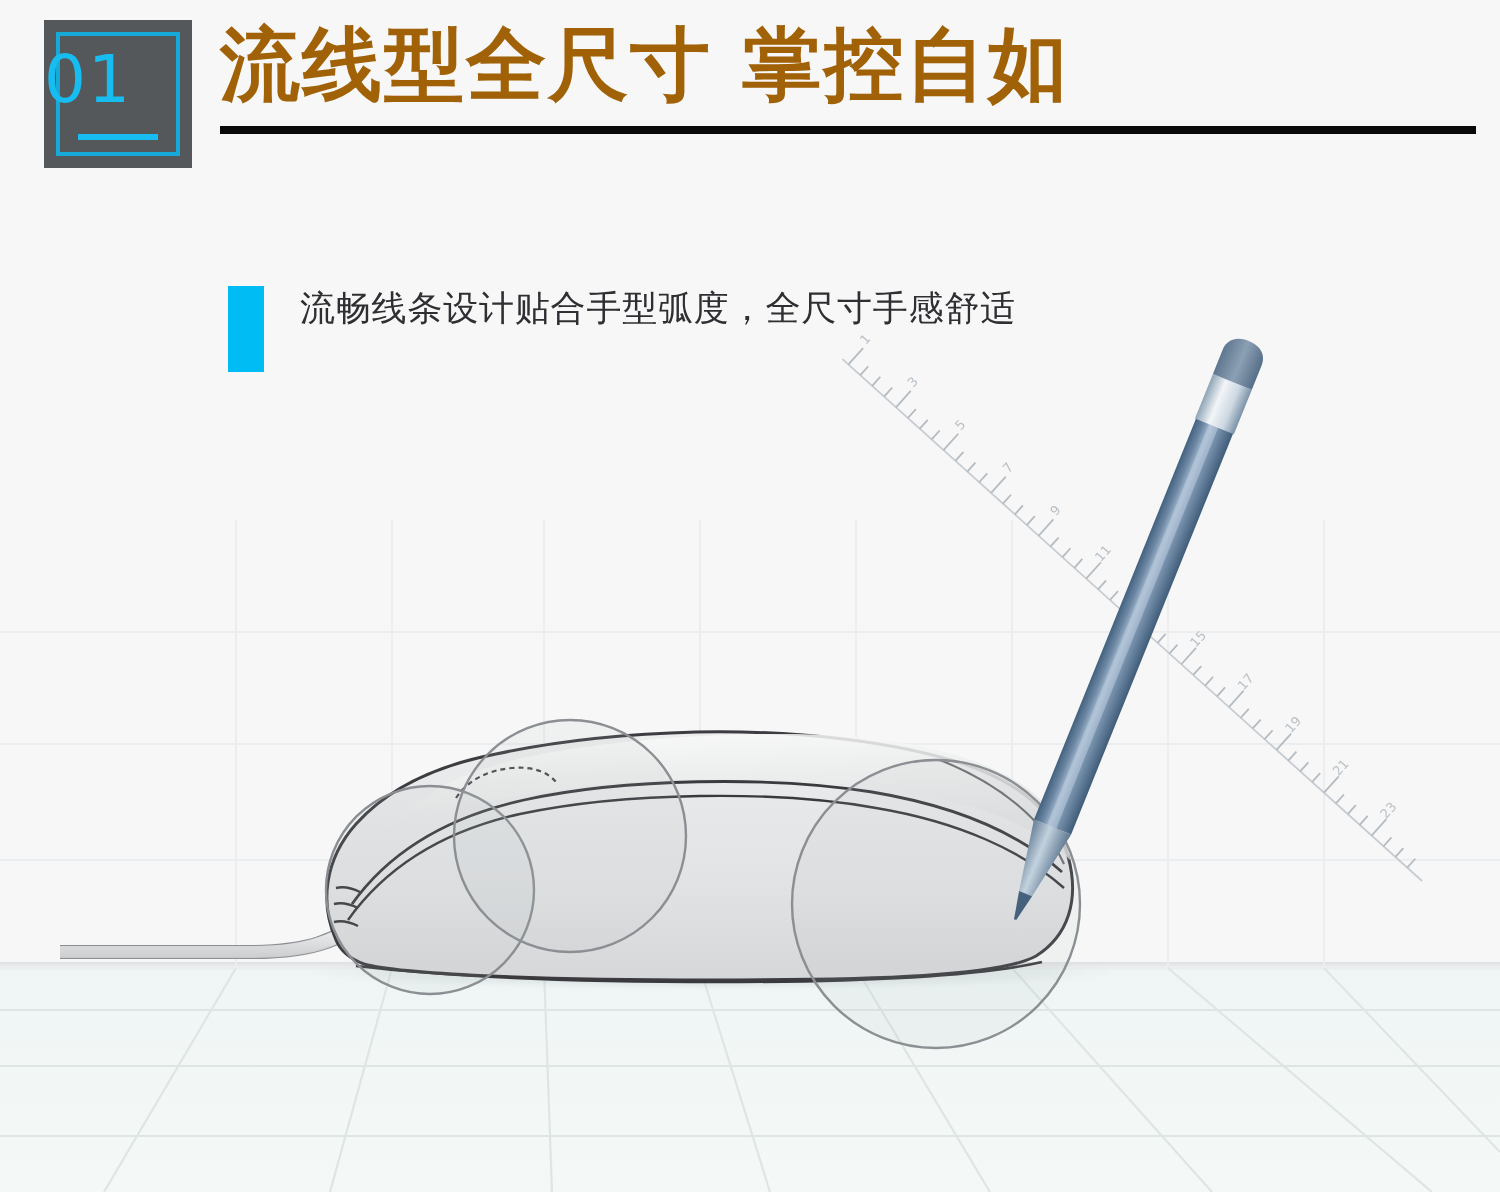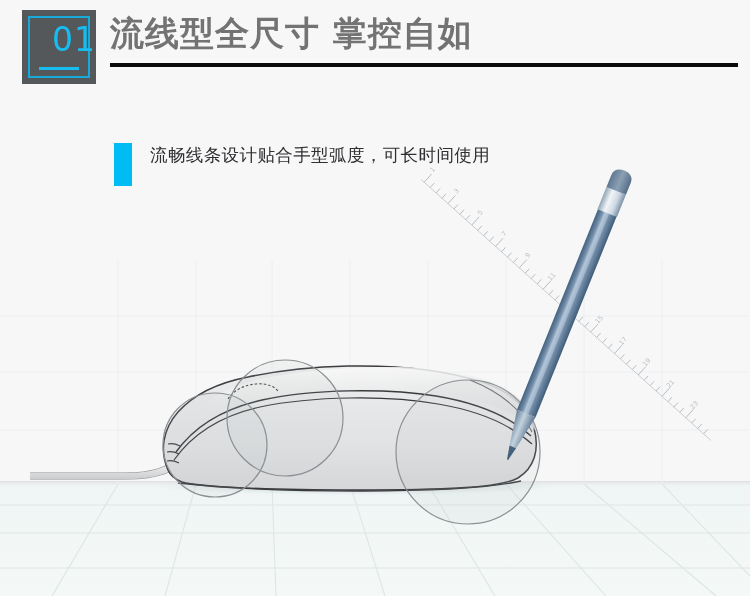--- a/index.html
+++ b/index.html
@@ -59,39 +59,39 @@
   .badge-inner {
     position: absolute;
     left: 6px; top: 6px;
     right: 6px; bottom: 6px;
     border: 2px solid #17a9d8;
     box-sizing: border-box;
   }
   .badge-num {
     position: absolute;
     left: 0; right: 0; top: 12px;
-    text-align: right;
+    text-align: left;
     color: #17bdf0;
     font-size: 33px;
     font-weight: 400;
     line-height: 36px;
     letter-spacing: 1px;
     font-family: "DejaVu Sans", "Liberation Sans", sans-serif;
   }
   .badge-rule {
     position: absolute;
     left: 17px; right: 17px; bottom: 14px;
     height: 3px;
     background: #17bdf0;
   }
   .title {
     position: absolute;
     left: 110px; top: 8px;
-    color: #737373;
-    font-size: 34px;
+    color: #a16207;
+    font-size: 40px;
     font-weight: bold;
     line-height: 50px;
     letter-spacing: 1px;
     white-space: nowrap;
   }
   .title-rule {
     position: absolute;
     left: 110px; top: 63px;
     width: 628px; height: 4px;
     background: #0a0a0a;
@@ -371,17 +371,17 @@
     </div>
 
     <div class="title nosel">流线型全尺寸 掌控自如</div>
 
     <div class="title-rule"></div>
   </div>
 
   <div class="copy-block">
     <div class="copy-marker"></div>
     <div class="copy-lines">
-      <div class="copy-line nosel">流畅线条设计贴合手型弧度，可长时间使用</div>
+      <div class="copy-line nosel">流畅线条设计贴合手型弧度，全尺寸手感舒适</div>
     </div>
   </div>
 
 </div>
 
 </body></html>

